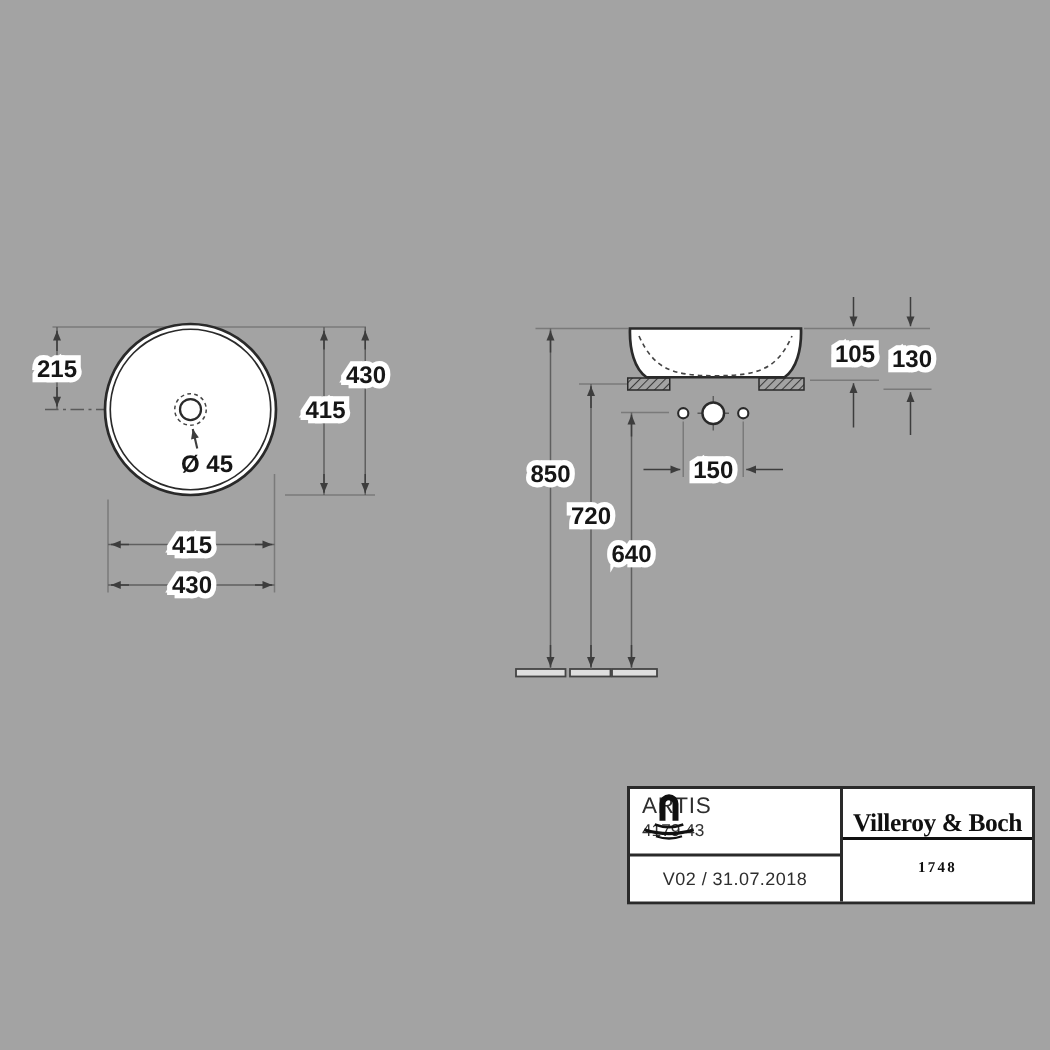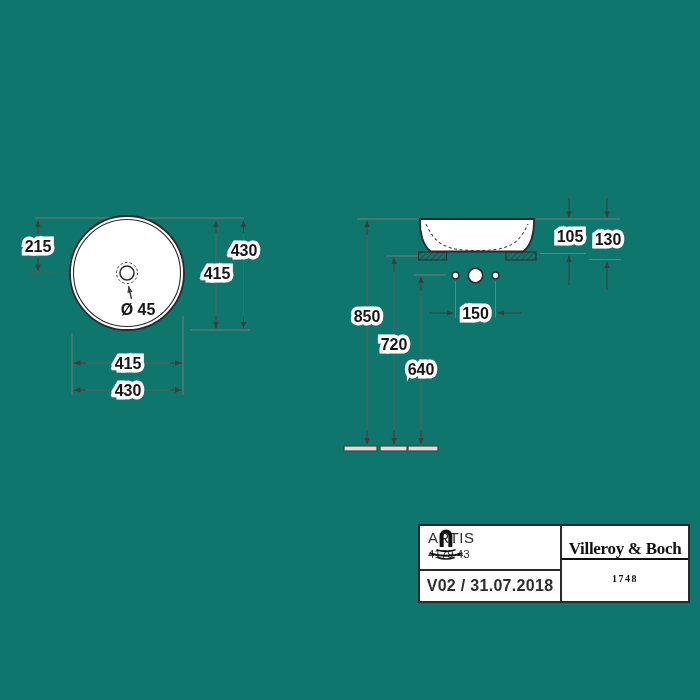--- a/index.html
+++ b/index.html
@@ -1,31 +1,31 @@
 <!DOCTYPE html>
 <html><head>
 <meta charset="utf-8">
 <style>
   html,body{margin:0;padding:0;background:#fff;}
-  .stage{position:relative;width:700px;height:700px;background:#0f766e;overflow:hidden;
+  .stage{position:relative;width:700px;height:700px;background:#a3a3a3;overflow:hidden;
          font-family:"Liberation Sans",sans-serif;}
   .stage svg{position:absolute;left:0;top:0;}
   .dim-text{font-family:"Liberation Sans",sans-serif;font-size:16px;font-weight:700;
             fill:#161616;stroke:#ffffff;stroke-width:7px;paint-order:stroke;text-anchor:middle;}
   
   .title-block{position:absolute;left:418px;top:524px;width:272px;height:79px;
                border:2px solid #2a2a2a;box-sizing:border-box;display:flex;background:#fff;}
   .tb-left{width:145px;border-right:2px solid #2a2a2a;box-sizing:border-box;
            display:flex;flex-direction:column;}
   .tb-left-top{height:45px;border-bottom:2px solid #2a2a2a;box-sizing:border-box;
                padding:4px 0 0 8px;}
   .tb-series{font-size:15px;letter-spacing:.5px;color:#2e2e2e;line-height:15px;}
   .tb-article{font-size:11.5px;color:#333;margin-top:3px;}
   .tb-left-bottom{flex:1;display:flex;align-items:center;justify-content:center;
-                  font-size:16px;color:#2e2e2e;letter-spacing:.3px;font-weight:bold;}
+                  font-size:12px;color:#2e2e2e;letter-spacing:.3px;}
   .tb-right{flex:1;display:flex;flex-direction:column;align-items:center;padding-top:14px;}
   .brand-name{font-family:"Liberation Serif",serif;font-weight:700;font-size:17px;
               letter-spacing:-.3px;color:#101010;width:126px;text-align:center;
               border-bottom:2.5px solid #101010;padding-bottom:1px;line-height:17px;}
   .brand-year{font-family:"Liberation Serif",serif;font-weight:700;font-size:10px;
               letter-spacing:1.5px;color:#101010;margin-top:13px;}
 </style>
 </head>
 <body>
 

